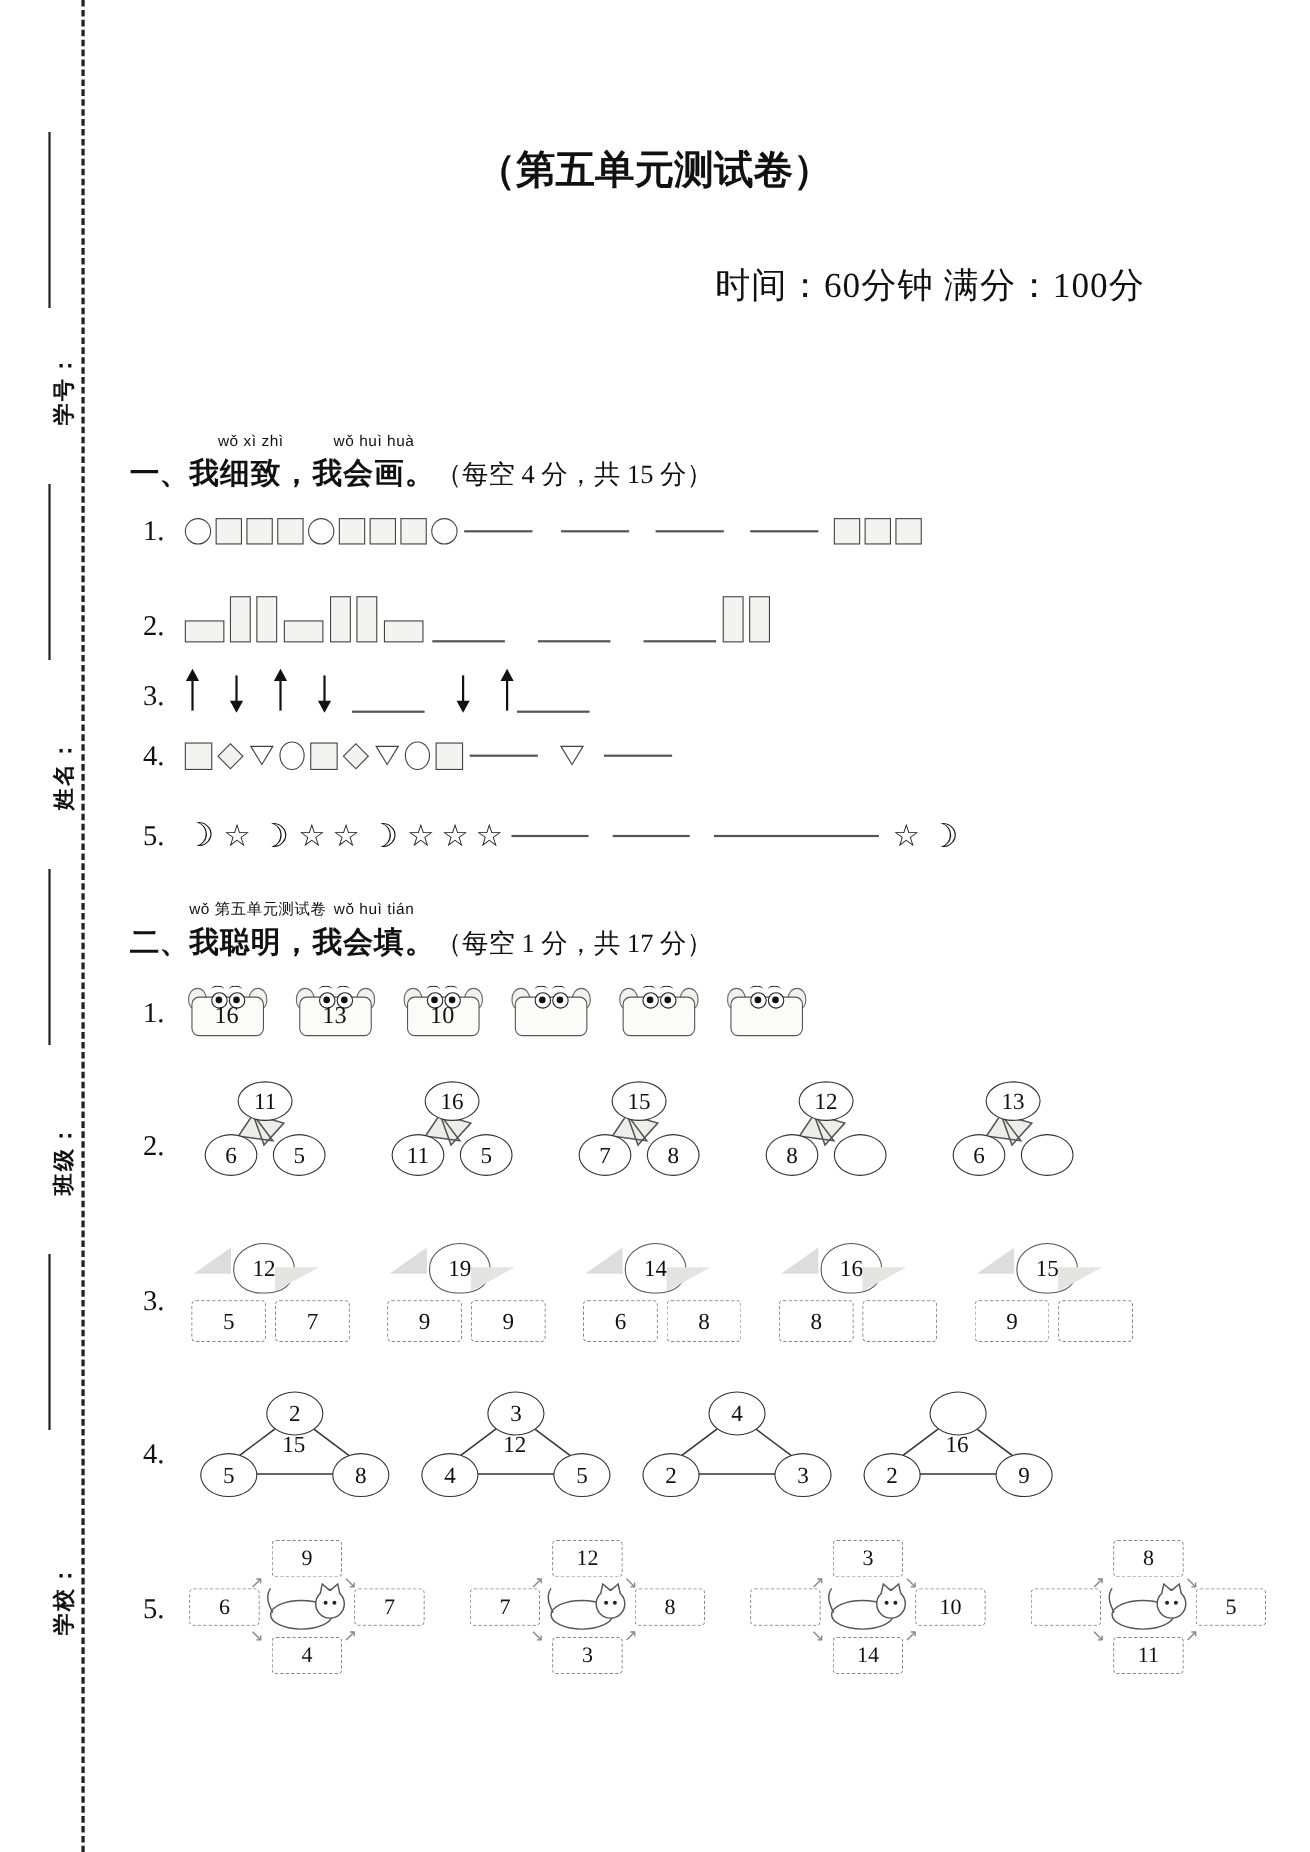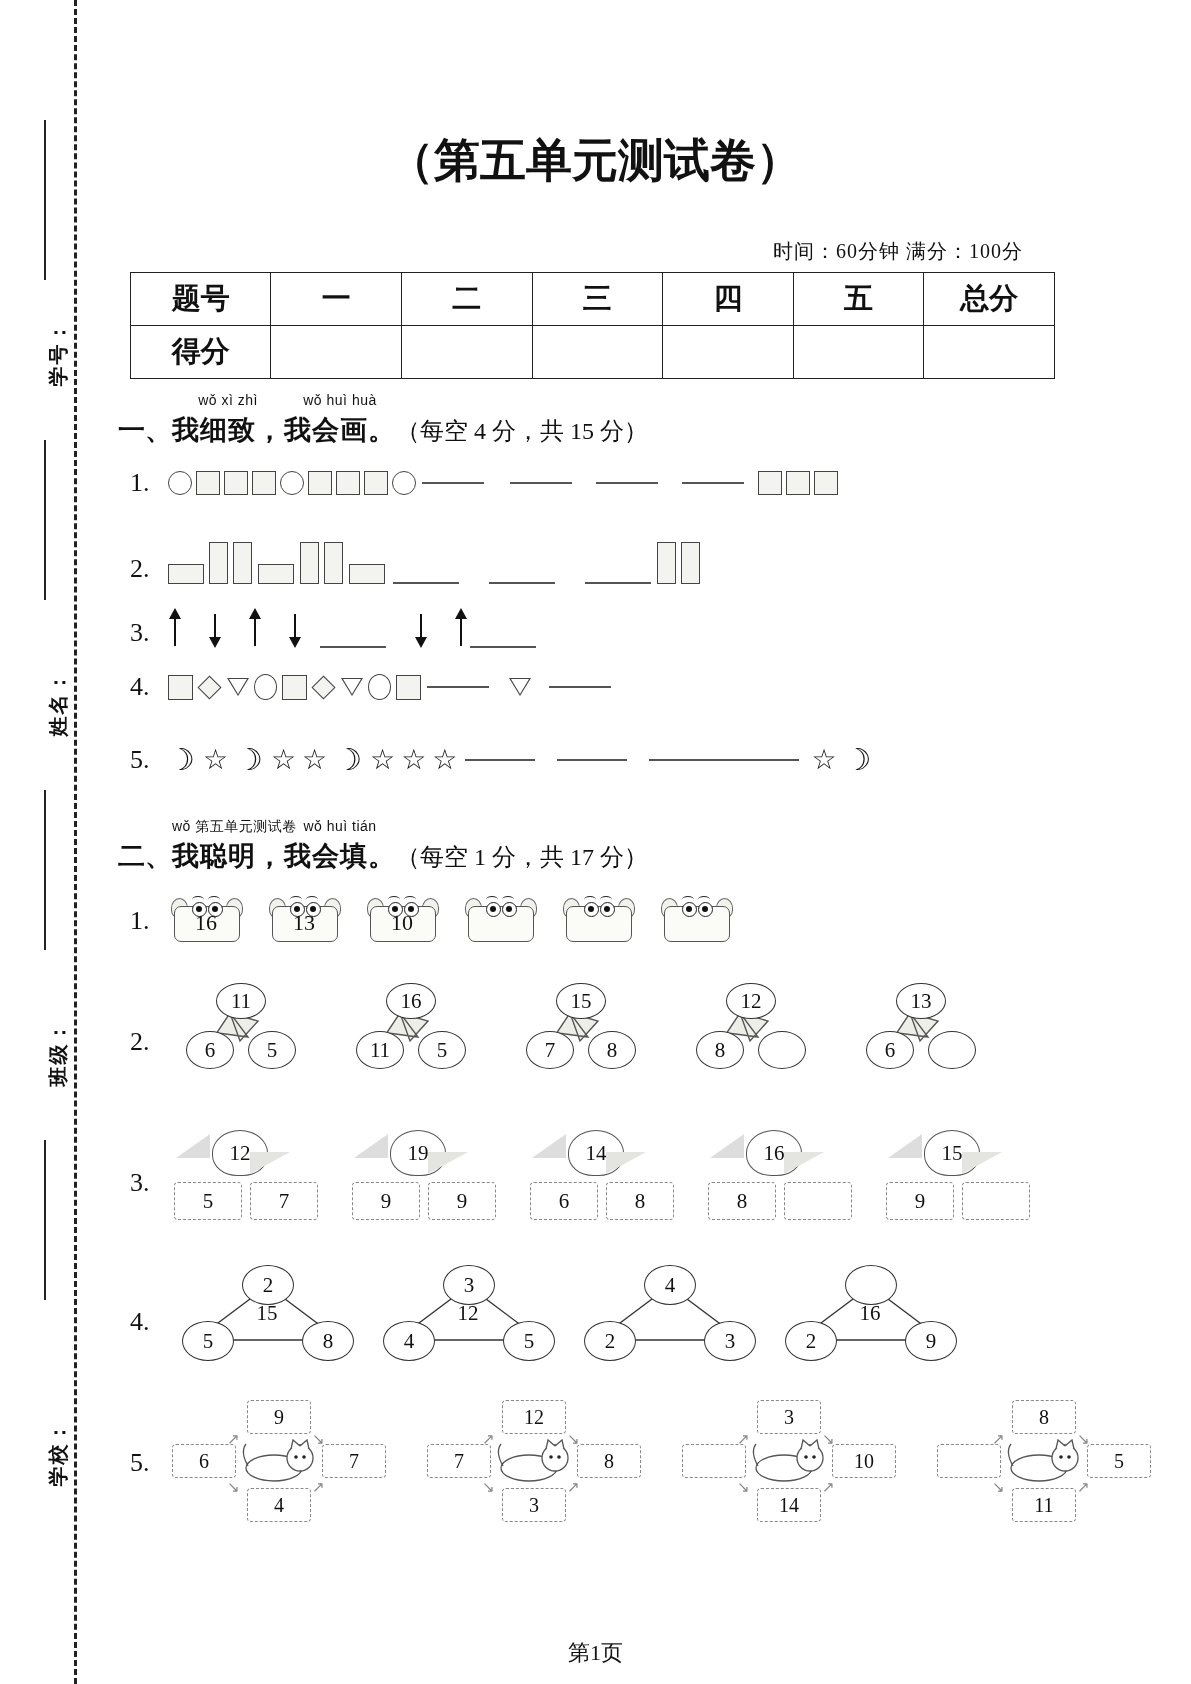--- a/index.html
+++ b/index.html
@@ -15,22 +15,22 @@
     border-left:3px dashed #222;}
   .sidefield{position:absolute;left:-2px;width:120px;text-align:center;
     transform:rotate(-90deg);transform-origin:center center;
     font-family:"Liberation Sans", sans-serif;font-weight:bold;font-size:20px;letter-spacing:2px;}
   .sideline{position:absolute;left:44px;width:0;border-left:2px solid #222;}
 
   
   .title1{position:absolute;left:120px;top:36px;width:950px;text-align:center;
     font-family:"Liberation Serif", serif;font-weight:bold;font-size:53px;letter-spacing:1px;}
   .title2{position:absolute;left:120px;top:130px;width:950px;text-align:center;
-    font-weight:bold;font-size:46px;}
-  .meta{position:absolute;right:168px;top:238px;font-size:20px;letter-spacing:1px;margin-left:44px;}
+    font-weight:bold;font-size:36px;}
+  .meta{position:absolute;right:150px;top:238px;font-size:32px;letter-spacing:1px;margin-left:44px;}
 
   
   table.score{position:absolute;left:130px;top:272px;border-collapse:collapse;width:925px;}
   table.score td{border:1.6px solid #222;height:50px;text-align:center;
     font-weight:bold;font-size:29px;}
   table.score td.lbl{width:140px;}
   table.score td.col{width:130px;}
 
   
   .sec{position:absolute;left:118px;white-space:nowrap;}
@@ -133,42 +133,20 @@
   <div class="sideline" style="top:440px;height:160px;"></div>
   <div class="sidefield" style="top:690px;">姓名：</div>
   <div class="sideline" style="top:790px;height:160px;"></div>
   <div class="sidefield" style="top:1040px;">班级：</div>
   <div class="sideline" style="top:1140px;height:160px;"></div>
   <div class="sidefield" style="top:1440px;">学校：</div>
 
   <div class="title2">（第五单元测试卷）</div>
   <div class="meta">时间：60分钟  满分：100分</div>
 
-  <table class="score">
-    <tbody>
-        <tr>
-      <td class="lbl">题号</td>
-      <td class="col">一</td>
-      <td class="col">二</td>
-      <td class="col">三</td>
-      <td class="col">四</td>
-      <td class="col">五</td>
-      <td class="col">总分</td>
-    </tr>
-    <tr>
-      <td class="lbl">得分</td>
-      <td></td>
-      <td></td>
-      <td></td>
-      <td></td>
-      <td></td>
-      <td></td>
-    </tr>
-  </tbody>
-    </table>
 
   <div class="sec" style="top:412px;">
     <span class="num">一、</span><span class="ptxt"><span class="py">wǒ xì zhì</span><span class="han">我细致，</span></span><span class="ptxt"><span class="py">wǒ huì huà</span><span class="han">我会画。</span></span><span class="score-note">（每空 4 分，共 15 分）</span>
   </div>
 
   <div class="qrow" style="left:130px;top:468px;">
     <span class="qnum">1.</span>
     <span class="circ" style="width:22px;height:22px;"></span>
     <span class="sq" style="width:22px;height:22px;margin-left:4px;"></span>
     <span class="sq" style="width:22px;height:22px;margin-left:4px;"></span>
@@ -533,14 +511,13 @@
           <ellipse cx="36" cy="30" rx="28" ry="13" fill="#fff" stroke="#555" stroke-width="1.3"></ellipse>
           <circle cx="62" cy="20" r="13" fill="#fff" stroke="#555" stroke-width="1.3"></circle>
           <path d="M53 11 l2 -9 l7 6 M71 11 l-2 -9 l-7 6" fill="#fff" stroke="#555" stroke-width="1.3"></path>
           <path d="M10 28 q-8 -14 -2 -22" fill="none" stroke="#555" stroke-width="1.3"></path>
           <circle cx="58" cy="19" r="1.8" fill="#222"></circle>
           <circle cx="66" cy="19" r="1.8" fill="#222"></circle>
         </svg>
     </span>
   </div>
 
-  <div class="pagefoot">第1页</div>
 </div>
 
 </body></html>

